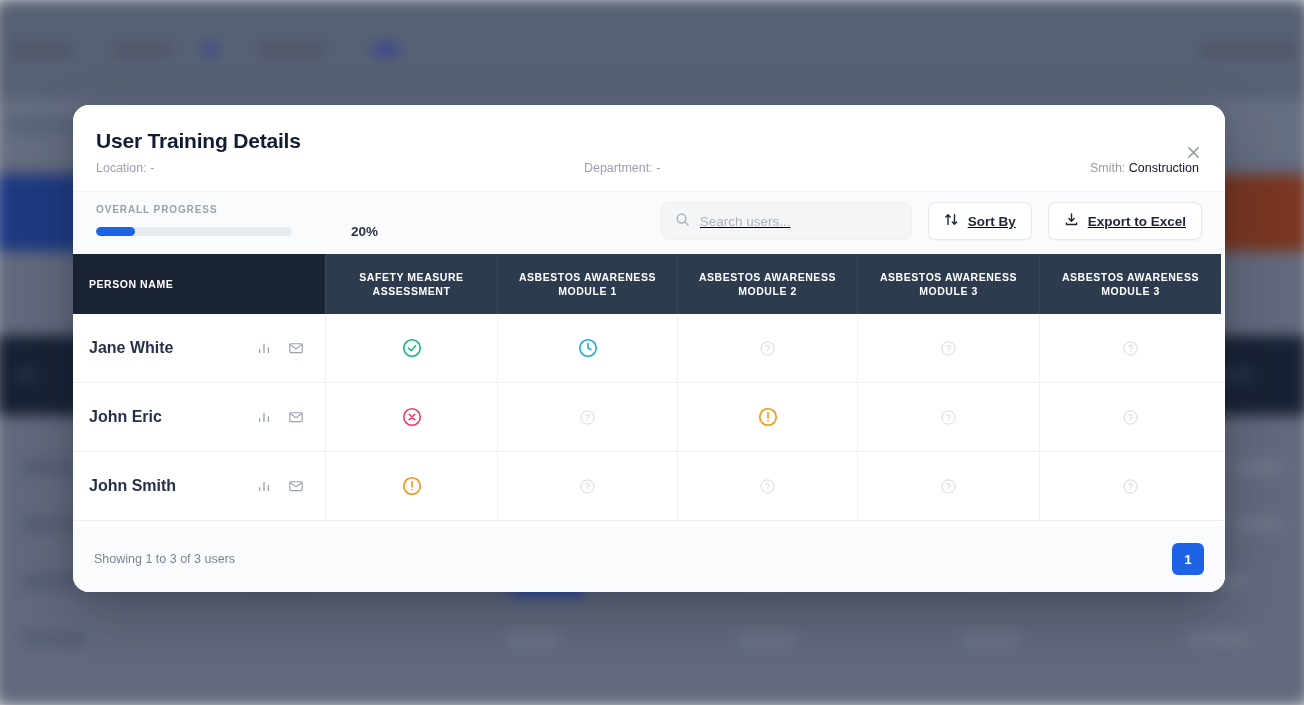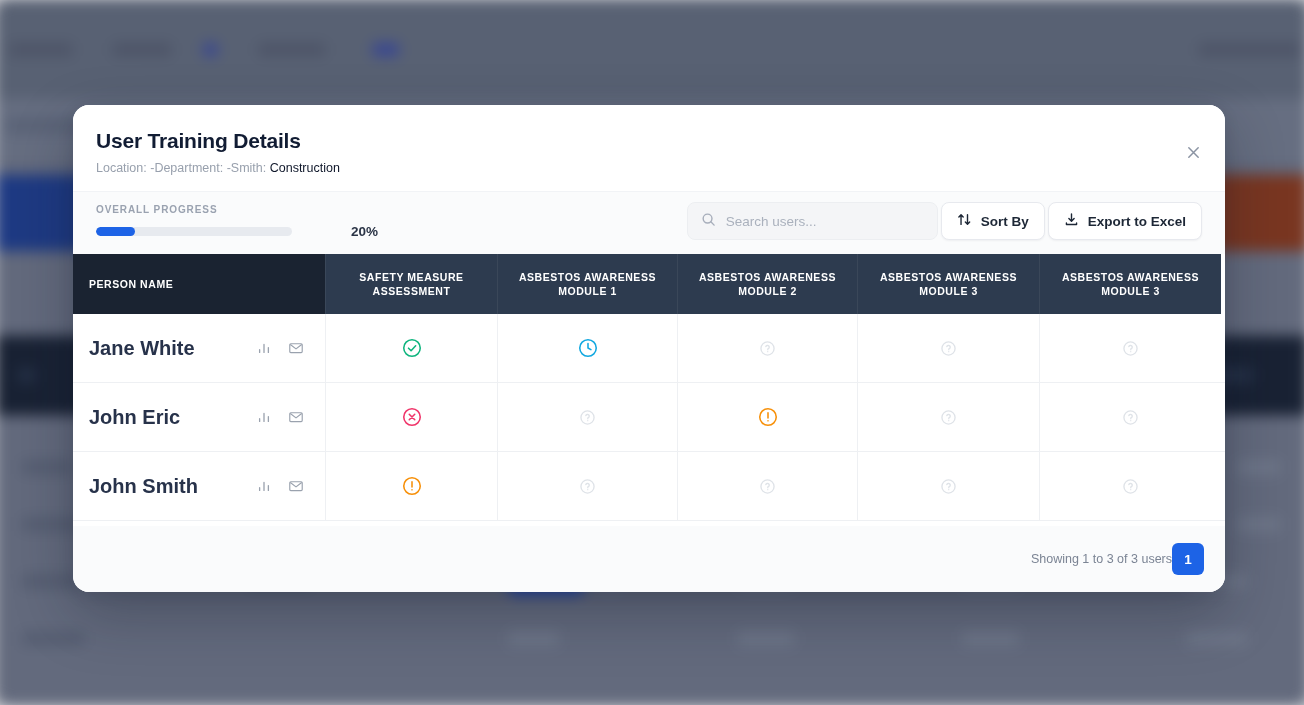--- a/index.html
+++ b/index.html
@@ -164,20 +164,21 @@
     color: #111c33;
     letter-spacing: -0.2px;
     line-height: 1.2;
   }
   .modal-meta {
     margin-top: 8px;
     font-size: 12.5px;
     color: #98a0ad;
     display: flex;
     align-items: center;
+    justify-content: space-between;
   }
   .modal-meta .meta-item { white-space: nowrap; }
   .modal-meta .group-value {
     color: #0f172a;
     font-weight: normal;
   }
   .close-btn {
     position: absolute;
     right: 18px;
     top: 35px;
@@ -223,21 +224,21 @@
     border-radius: 99px;
     background: #1d63e6;
   }
   .progress-pct {
     font-size: 13.5px;
     font-weight: bold;
     color: #2a3446;
     margin-left: 45px;
   }
 
-  .toolbar-actions { display: flex; align-items: flex-start; gap: 3px; }
+  .toolbar-actions { display: flex; align-items: flex-start; gap: 16px; text-decoration: underline; }
 
   .search-box {
     display: flex;
     align-items: center;
     gap: 10px;
     width: 251px;
     height: 38px;
     padding: 0 13px;
     background: #f4f5f7;
     border: 1px solid #eceef1;
@@ -315,40 +316,40 @@
     align-items: center;
     justify-content: center;
     border-left: 1px solid #eef0f3;
   }
   .td.name-col {
     justify-content: space-between;
     border-left: none;
     padding: 0 21px 0 16px;
   }
   .person-name {
-    font-size: 20px;
+    font-size: 16px;
     font-weight: bold;
     color: #27324a;
   }
   .row-icons { display: flex; align-items: center; gap: 17px; color: #9aa2ae; }
   .row-icon { display: flex; cursor: pointer; }
 
   
   .status-icon { display: flex; }
   .status-icon.green  { color: #0fb57e; }
   .status-icon.red    { color: #f0356a; }
   .status-icon.orange { color: #f79009; }
   .status-icon.blue   { color: #12a8e0; }
   .status-icon.gray   { color: #dfe3e8; }
 
   
   .modal-foot {
     display: flex;
     align-items: center;
-    justify-content: flex-end;
+    justify-content: space-between;
     padding: 0 21px;
     height: 66px;
     background: #fafbfc;
     flex: none;
   }
   .foot-text { font-size: 12.5px; color: #7b8494; }
   .page-btn {
     min-width: 32px;
     height: 32px;
     padding: 0 9px;

